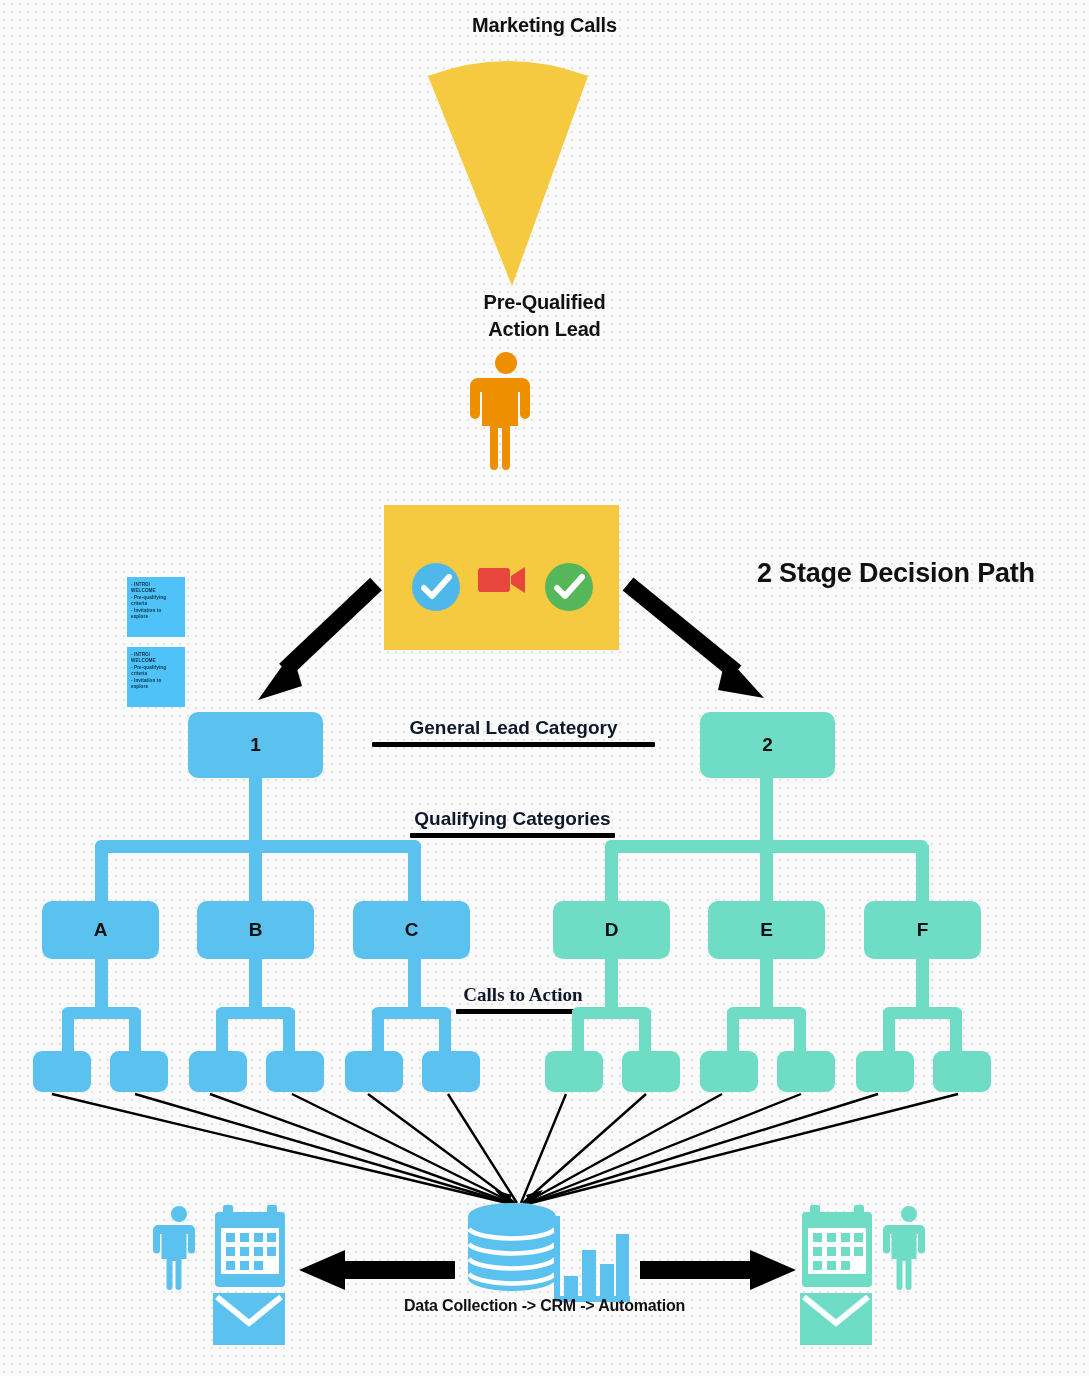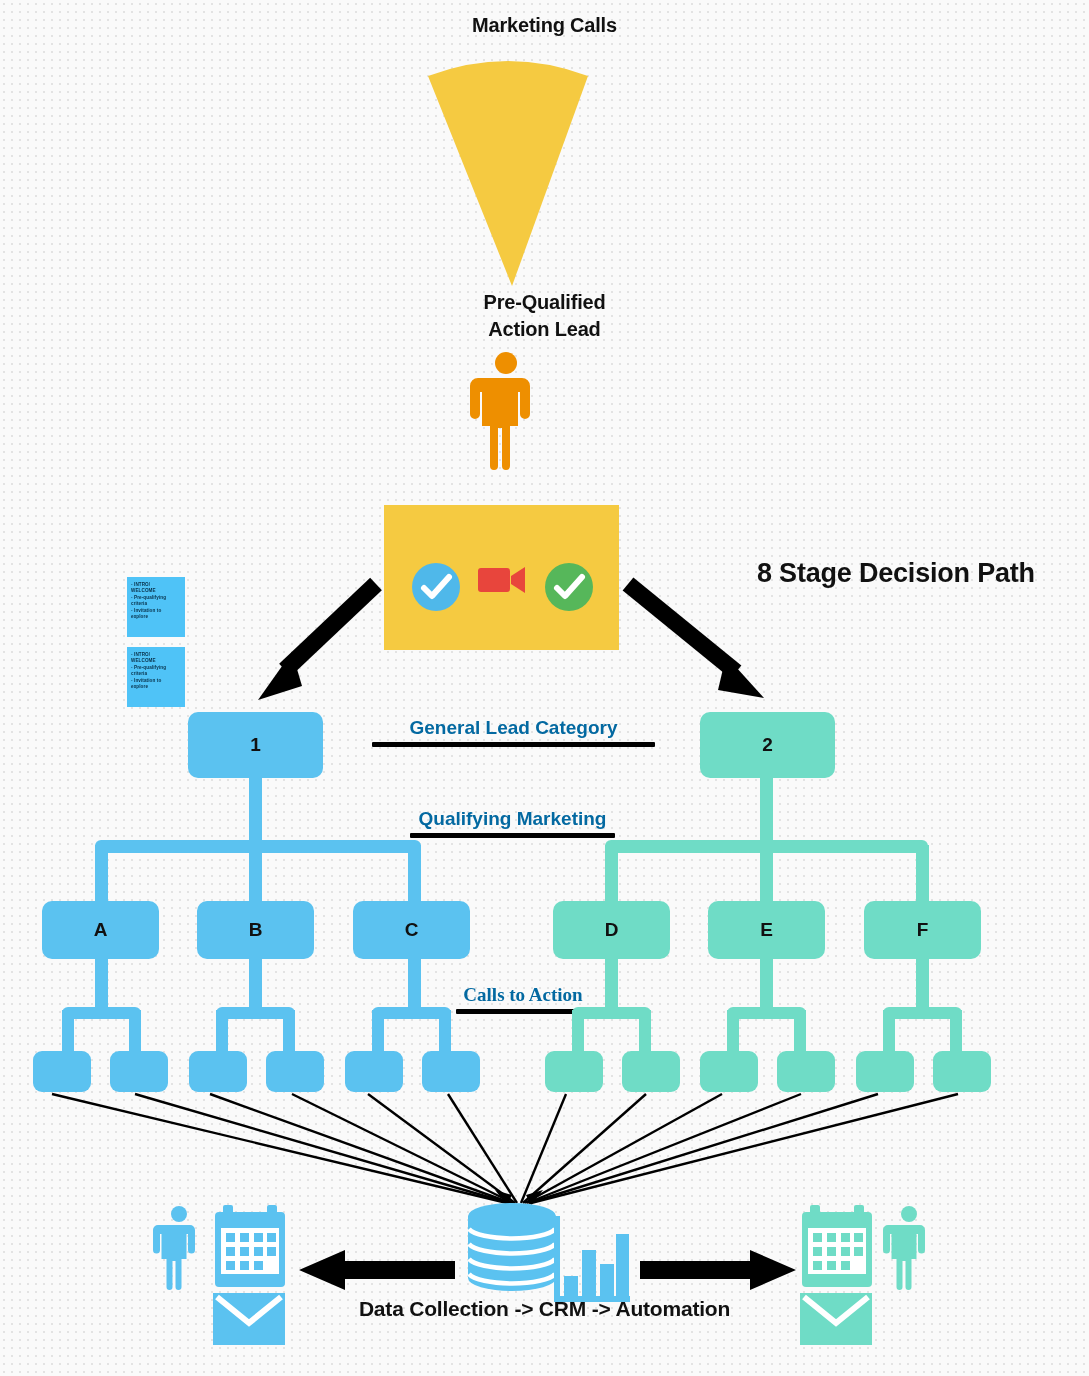--- a/index.html
+++ b/index.html
@@ -32,38 +32,38 @@
     position:absolute;width:58px;height:60px;background:#4FC3F7;
     color:#08314a;font-size:4.6px;line-height:6.4px;font-weight:bold;
     padding:5px 4px 0 4px;box-sizing:border-box;
     letter-spacing:0.1px;
   }
   .sticky div{white-space:nowrap;}
   
   #decision-title{left:757px;top:558px;font-size:27px;}
   
   .caption{position:absolute;text-align:center;}
-  .caption .txt{color:#0369a1;font-weight:bold;font-size:19px;white-space:nowrap;}
+  .caption .txt{color:#0f172a;font-weight:bold;font-size:19px;white-space:nowrap;}
   .caption .rule{height:5px;background:#000;margin-top:3px;border-radius:1px;}
   
   .node{
     position:absolute;border-radius:10px;
     display:flex;align-items:center;justify-content:center;
     color:#111;font-weight:bold;font-size:19px;
   }
   .node.blue{background:#5BC2F0;}
   .node.teal{background:#6FDCC6;}
   .leaf{position:absolute;border-radius:9px;}
   .leaf.blue{background:#5BC2F0;}
   .leaf.teal{background:#6FDCC6;}
   .conn{position:absolute;}
   .conn.blue{background:#5BC2F0;}
   .conn.teal{background:#6FDCC6;}
   
-  #bottom-caption{left:0;right:0;top:1297px;font-size:21px;}
+  #bottom-caption{left:0;right:0;top:1297px;font-size:16px;}
   svg{display:block;overflow:visible;}
 </style>
 </head>
 <body>
 
 <div id="stage">
 
   <div class="abs lbl" id="funnel-title">Marketing Calls</div>
 
   <svg class="abs" style="left:420px;top:54px;" width="175" height="235">
@@ -108,39 +108,39 @@
   </div>
   <div class="sticky" style="left:127px;top:647px;">
     <div>- INTRO/</div>
     <div>WELCOME</div>
     <div>- Pre-qualifying</div>
     <div>criteria</div>
     <div>- Invitation to</div>
     <div>explore</div>
   </div>
 
-  <div class="abs lbl" id="decision-title">8 Stage Decision Path</div>
+  <div class="abs lbl" id="decision-title">2 Stage Decision Path</div>
 
   <svg class="abs" style="left:240px;top:560px;" width="620" height="160">
     <g>
       <path d="M136,24 L45,110" stroke="#000" stroke-width="17" stroke-linecap="butt"></path>
       <path d="M18,140 L52,92 L62,126 Z" fill="#000"></path>
     </g>
     <g>
       <path d="M388,24 L496,112" stroke="#000" stroke-width="17" stroke-linecap="butt"></path>
       <path d="M524,138 L486,96 L478,130 Z" fill="#000"></path>
     </g>
   </svg>
 
   <div class="caption" style="left:372px;top:717px;width:283px;">
     <div class="txt">General Lead Category</div>
     <div class="rule"></div>
   </div>
   <div class="caption" style="left:410px;top:808px;width:205px;">
-    <div class="txt">Qualifying Marketing</div>
+    <div class="txt">Qualifying Categories</div>
     <div class="rule"></div>
   </div>
   <div class="caption" style="left:456px;top:984px;width:134px;font-family:Liberation Serif, serif;">
     <div class="txt">Calls to Action</div>
     <div class="rule"></div>
   </div>
 
   <div class="conn blue" style="left:249px;top:770px;width:13px;height:75px;"></div>
   <div class="conn blue" style="left:95px;top:840px;width:326px;height:13px;border-radius:6px;"></div>
   <div class="conn blue" style="left:95px;top:845px;width:13px;height:65px;"></div>

